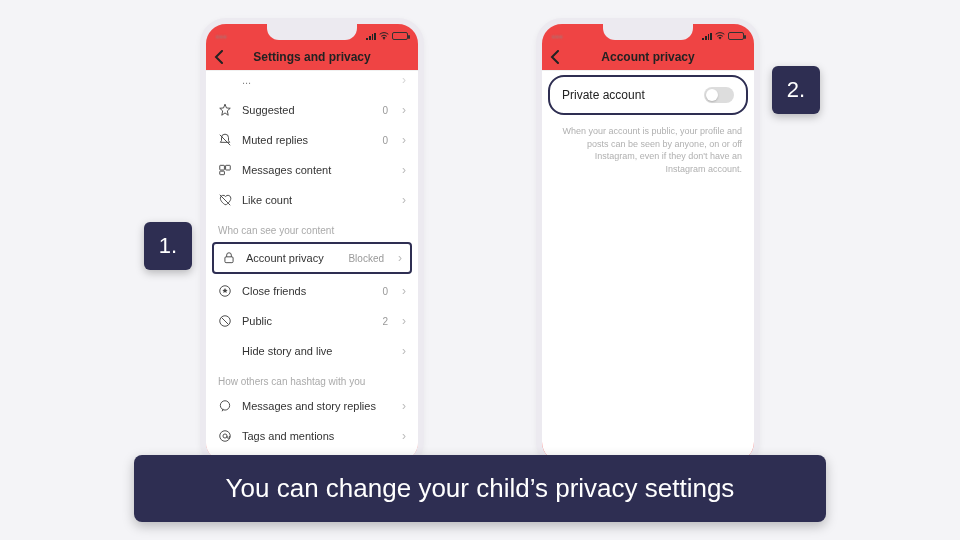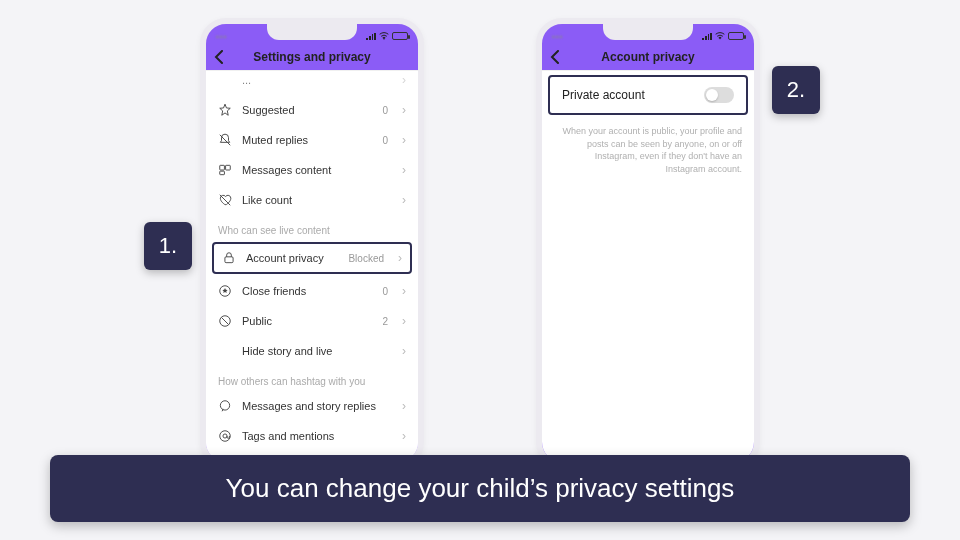--- a/index.html
+++ b/index.html
@@ -14,21 +14,21 @@
     .stage {
       position: relative;
       width: 100%;
       height: 100%;
     }
     .phone {
       position: absolute;
       top: 18px;
       width: 224px;
       height: 450px;
-      background: #8b5cf6;
+      background: #ef4444;
       border: 6px solid #eceaf0;
       border-radius: 26px;
       overflow: hidden;
       box-shadow: 0 2px 6px rgba(0,0,0,0.05);
     }
     .phone-left { left: 200px; }
     .phone-right { left: 536px; }
     .notch {
       position: absolute;
       top: 0;
@@ -90,21 +90,21 @@
       font-size: 10px;
       color: #aaa;
       padding: 10px 12px 4px 12px;
       background:#fff;
     }
     .cut-top { margin-top:-6px; filter:blur(0.6px); opacity:0.6;}
     
     .toggle-row {
       display:flex; align-items:center; justify-content:space-between;
       padding:10px 12px; font-size:12px; color:#222;
-      border:2px solid #2e2e52; border-radius:4px; margin:4px 6px;
+      border:2px solid #2e2e52; border-radius:16px; margin:4px 6px;
       background:#fff;
     }
     .toggle {
       width:30px; height:16px; background:#ddd; border-radius:10px; position:relative;
     }
     .toggle::after {
       content:""; position:absolute; left:2px; top:2px; width:12px; height:12px;
       background:#fff; border-radius:50%; box-shadow:0 1px 2px rgba(0,0,0,0.2);
     }
     .help-text {
@@ -122,21 +122,21 @@
       border-radius:6px;
       box-shadow:0 3px 8px rgba(0,0,0,0.25);
     }
     .badge1 { top: 222px; left: 144px; }
     .badge2 { top: 66px; left: 772px; }
     
     .caption-bar {
       position:absolute;
       bottom:18px;
       left:50%; transform:translateX(-50%);
-      width:860px;
+      width:692px;
       background:#2e2e52;
       color:#fff;
       text-align:center;
       padding:18px 20px;
       font-size:26px;
       border-radius:8px;
       box-shadow:0 4px 12px rgba(0,0,0,0.25);
       font-weight:400;
     }
     svg { display:block; }
@@ -215,21 +215,21 @@
       <div class="row">
         <span class="icon">
             <svg width="14" height="14" viewBox="0 0 24 24">
               <path d="M12 20s-8-5-8-11a5 5 0 019-3 5 5 0 019 3c0 6-8 11-8 11z M3 3l18 18" fill="none" stroke="#444" stroke-width="1.6"></path>
             </svg>
           </span>
         <span class="label">Like count</span>
         <span class="chev">›</span>
       </div>
 
-      <div class="section-header">Who can see live content</div>
+      <div class="section-header">Who can see your content</div>
 
       <div class="row row-highlighted">
         <span class="icon">
             <svg width="14" height="14" viewBox="0 0 24 24">
               <rect x="5" y="10" width="14" height="10" rx="2" fill="none" stroke="#444" stroke-width="1.6"></rect>
               <path d="M8 10V7a4 4 0 018 0v3" fill="none" stroke="#444" stroke-width="1.6"></path>
             </svg>
           </span>
         <span class="label">Account privacy</span>
         <span class="value">Blocked</span>

